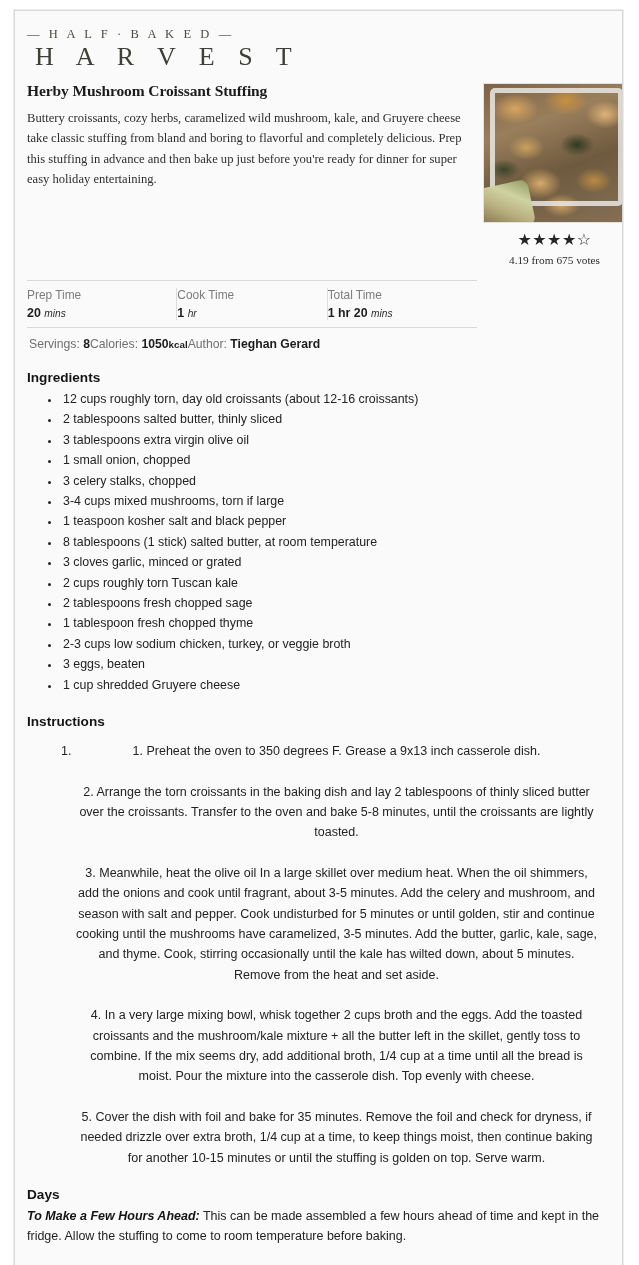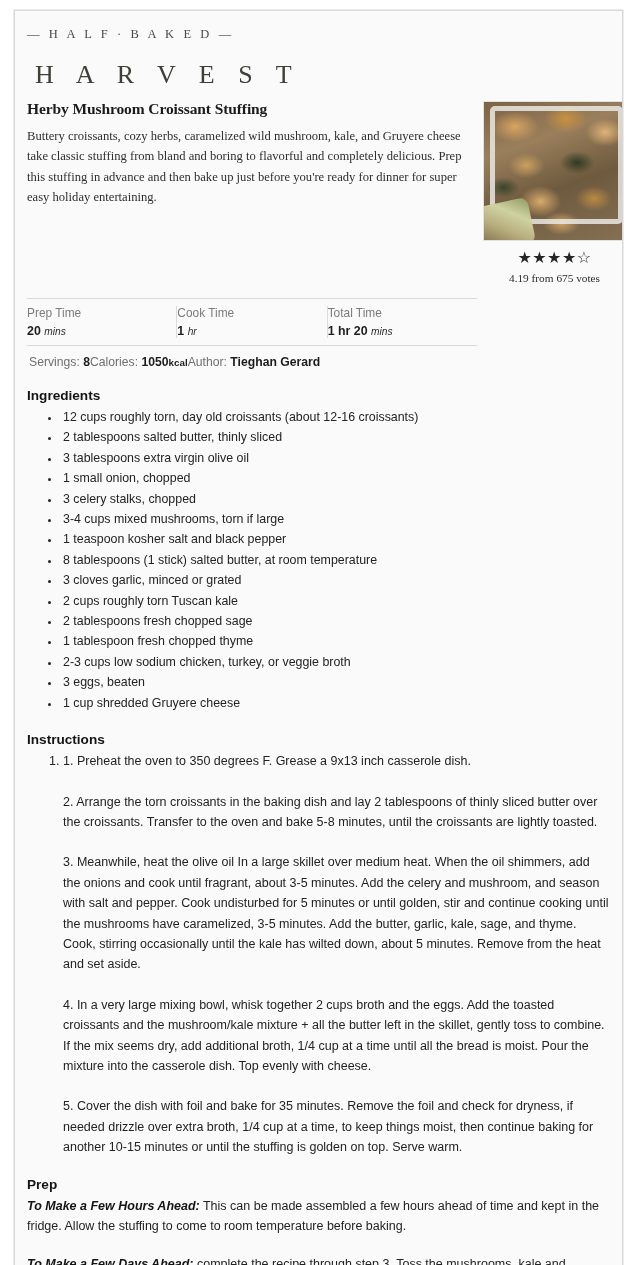--- a/index.html
+++ b/index.html
@@ -42,21 +42,21 @@
     font-size: 12.5px;
     letter-spacing: 3.1px;
     color: #4a4a42;
     white-space: nowrap;
   }
   .brand-main {
     font-family: "Liberation Serif", serif;
     font-size: 26px;
     letter-spacing: 8.5px;
     color: #3f3f38;
-    margin-top: 18px;
+    margin-top: 0;
     padding-left: 8px;
   }
 
   
   .head-row {
     display: flex;
     align-items: flex-start;
     gap: 0px;
     font-family: Liberation Serif, serif;
   }
@@ -199,22 +199,23 @@
   }
   ul.ingredients li {
     font-size: 12.4px;
     line-height: 20.4px;
     color: #232323;
     padding-left: 2px;
   }
   ul.ingredients li::marker { font-size: 11px; }
 
   ol.instructions {
-    margin: 0;
+    margin: 12px;
     padding-left: 36px;
+    text-align: center;
   }
   ol.instructions li {
     font-size: 12.5px;
     line-height: 20.4px;
     color: #232323;
   }
   ol.instructions li p {
     margin: 0 0 20px 0;
   }
   ol.instructions li p:last-child { margin-bottom: 0; }
@@ -310,20 +311,20 @@
     <ol class="instructions">
       <li>
         <p>1. Preheat the oven to 350 degrees F. Grease a 9x13 inch casserole dish.</p>
         <p>2. Arrange the torn croissants in the baking dish and lay 2 tablespoons of thinly sliced butter over the croissants. Transfer to the oven and bake 5-8 minutes, until the croissants are lightly toasted.</p>
         <p>3. Meanwhile, heat the olive oil In a large skillet over medium heat. When the oil shimmers, add the onions and cook until fragrant, about 3-5 minutes. Add the celery and mushroom, and season with salt and pepper. Cook undisturbed for 5 minutes or until golden, stir and continue cooking until the mushrooms have caramelized, 3-5 minutes. Add the butter, garlic, kale, sage, and thyme. Cook, stirring occasionally until the kale has wilted down, about 5 minutes. Remove from the heat and set aside.</p>
         <p>4. In a very large mixing bowl, whisk together 2 cups broth and the eggs. Add the toasted croissants and the mushroom/kale mixture + all the butter left in the skillet, gently toss to combine. If the mix seems dry, add additional broth, 1/4 cup at a time until all the bread is moist. Pour the mixture into the casserole dish. Top evenly with cheese.</p>
         <p>5. Cover the dish with foil and bake for 35 minutes. Remove the foil and check for dryness, if needed drizzle over extra broth, 1/4 cup at a time, to keep things moist, then continue baking for another 10-15 minutes or until the stuffing is golden on top. Serve warm.</p>
       </li>
     </ol>
 
-    <h2 class="sec">Prep</h2>
+    <h2 class="sec">Days</h2>
     <div class="notes">
       <p class="note-p"><span class="note-lead">To Make a Few Hours Ahead:</span><span> This can be made assembled a few hours ahead of time and kept in the fridge. Allow the stuffing to come to room temperature before baking.</span></p>
       <p class="note-p"><span class="note-lead">To Make a Few Days Ahead:</span><span> complete the recipe through step 3. Toss the mushrooms, kale and croissants together. Store in a sealed container in the fridge for up to 3 days. When ready to assemble, remove from the fridge. And continue on with step 4, tossing the croissants + mushrooms with the egg mix, then assemble in baking dish. This can be done up to 4 hours ahead of time. Bake as directed.</span></p>
     </div>
 
   </div>
 </div>
 
 </body></html>

